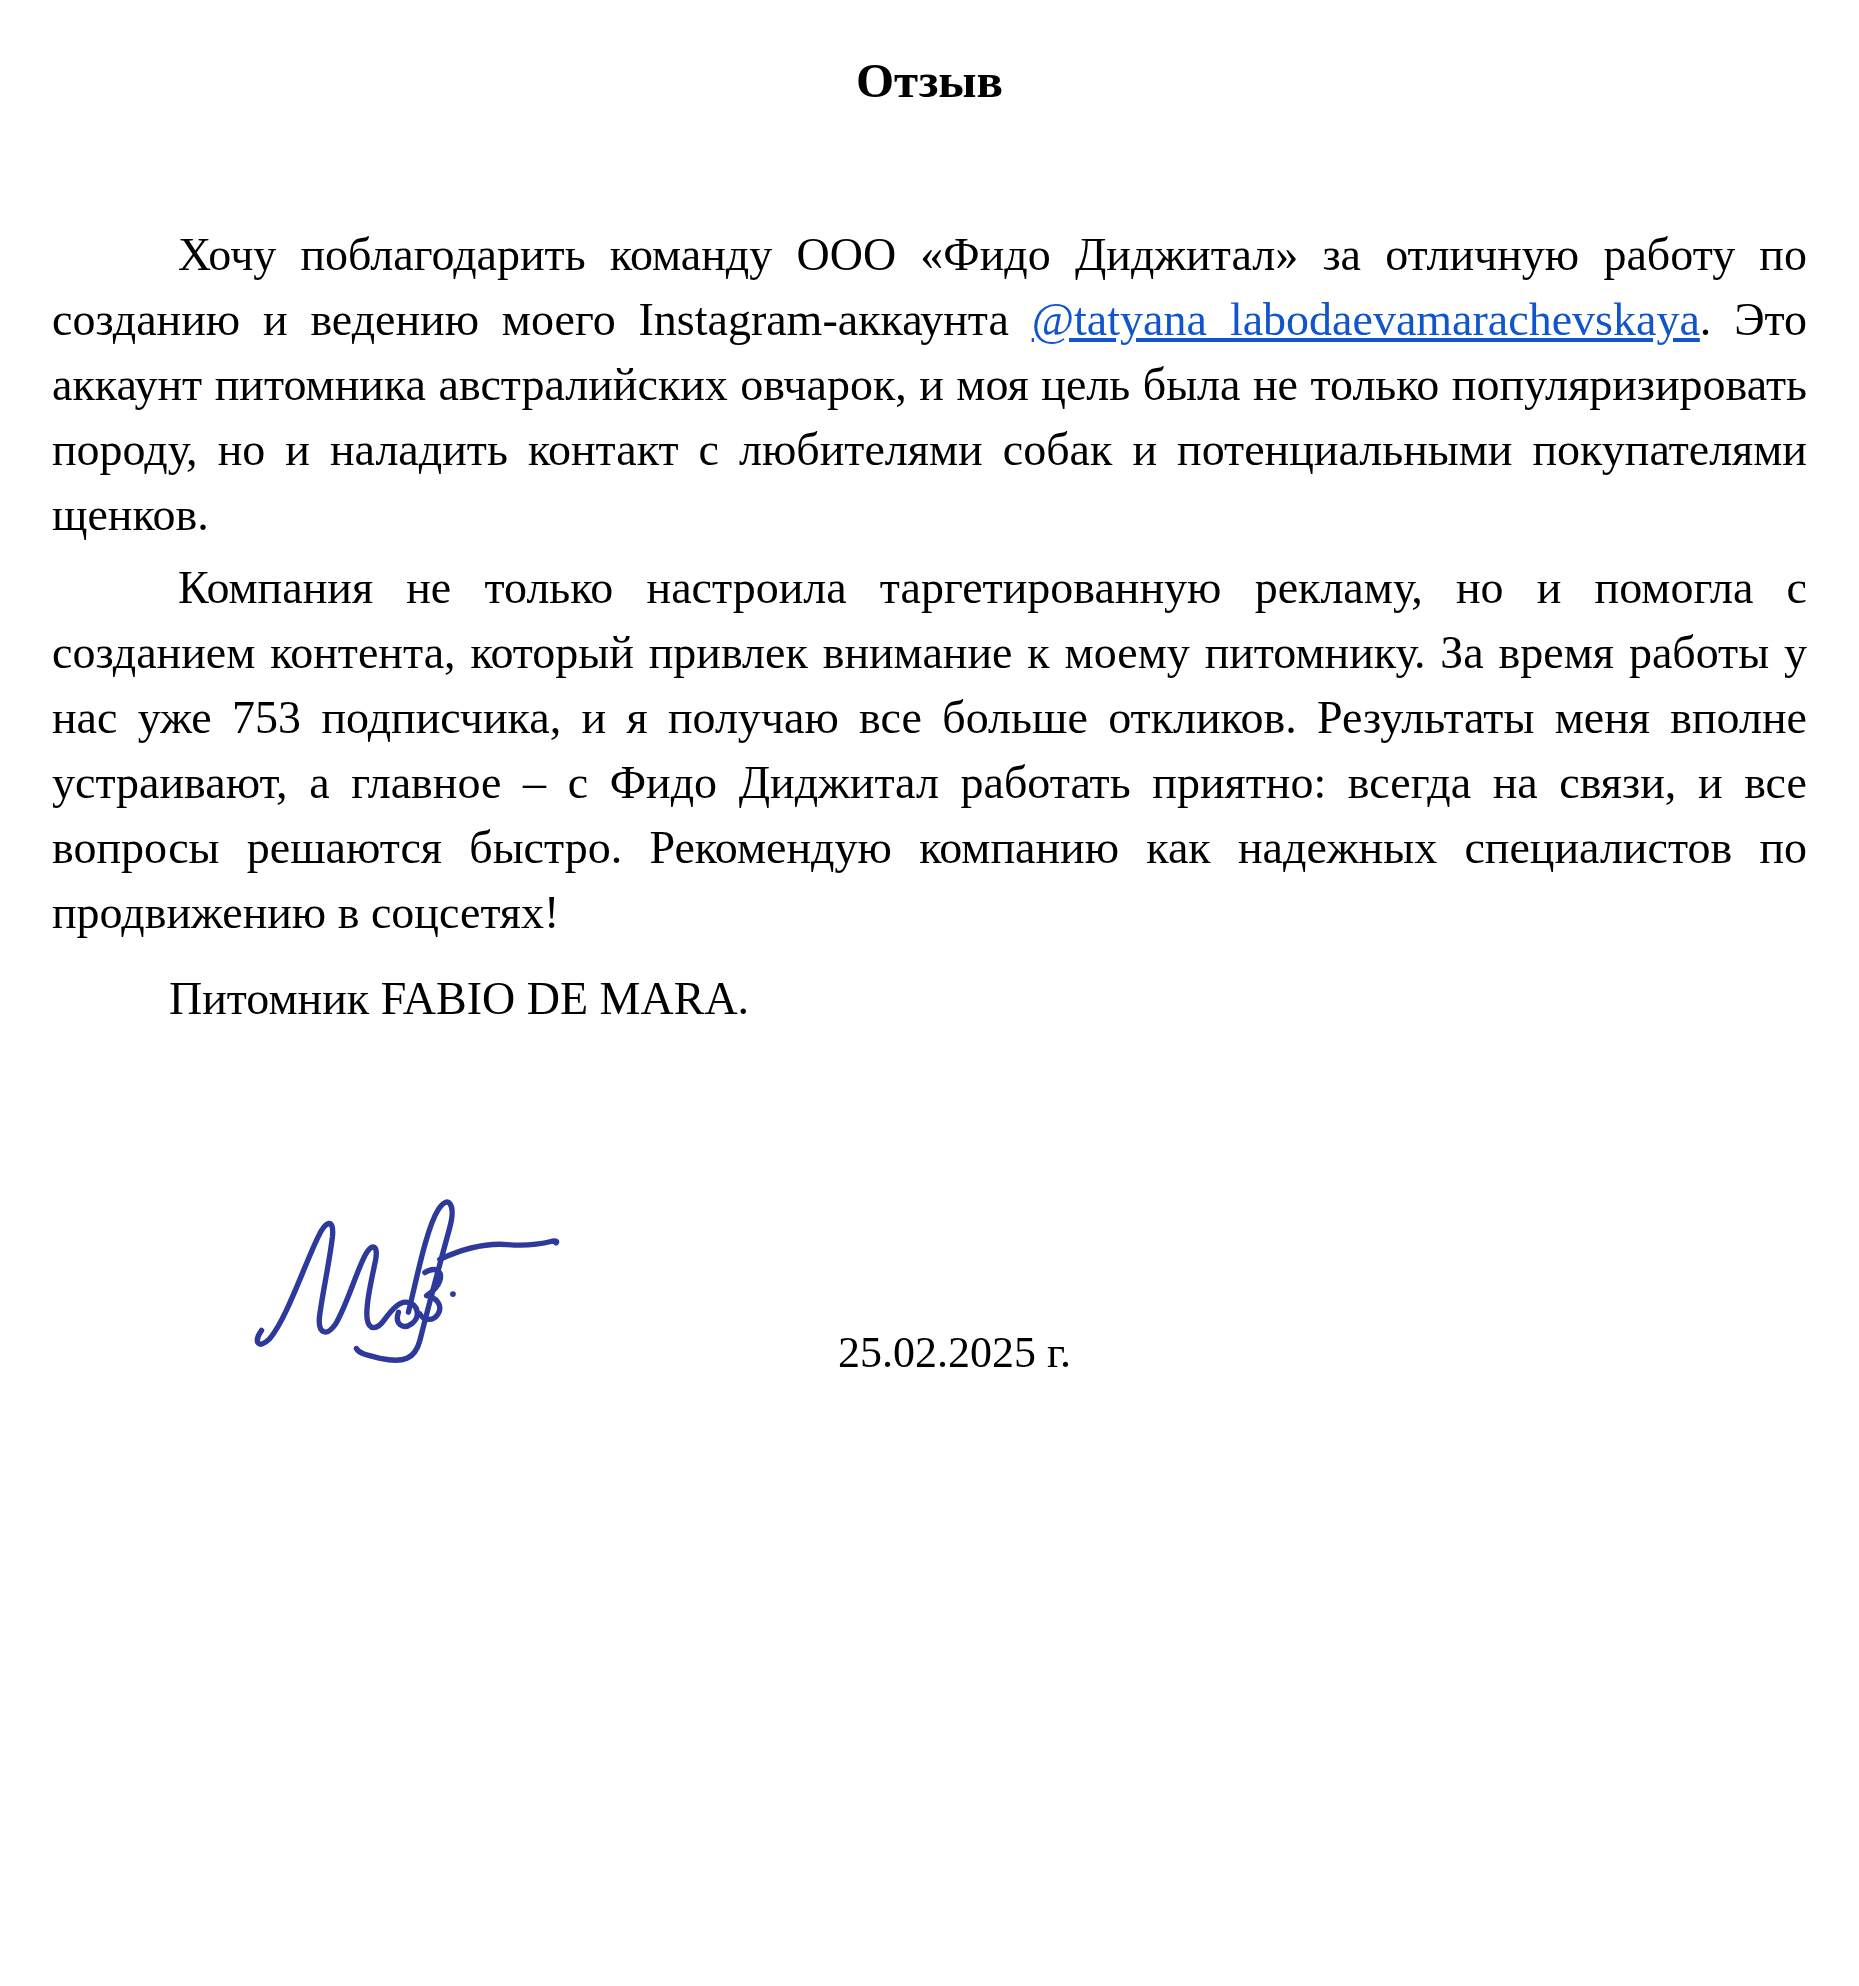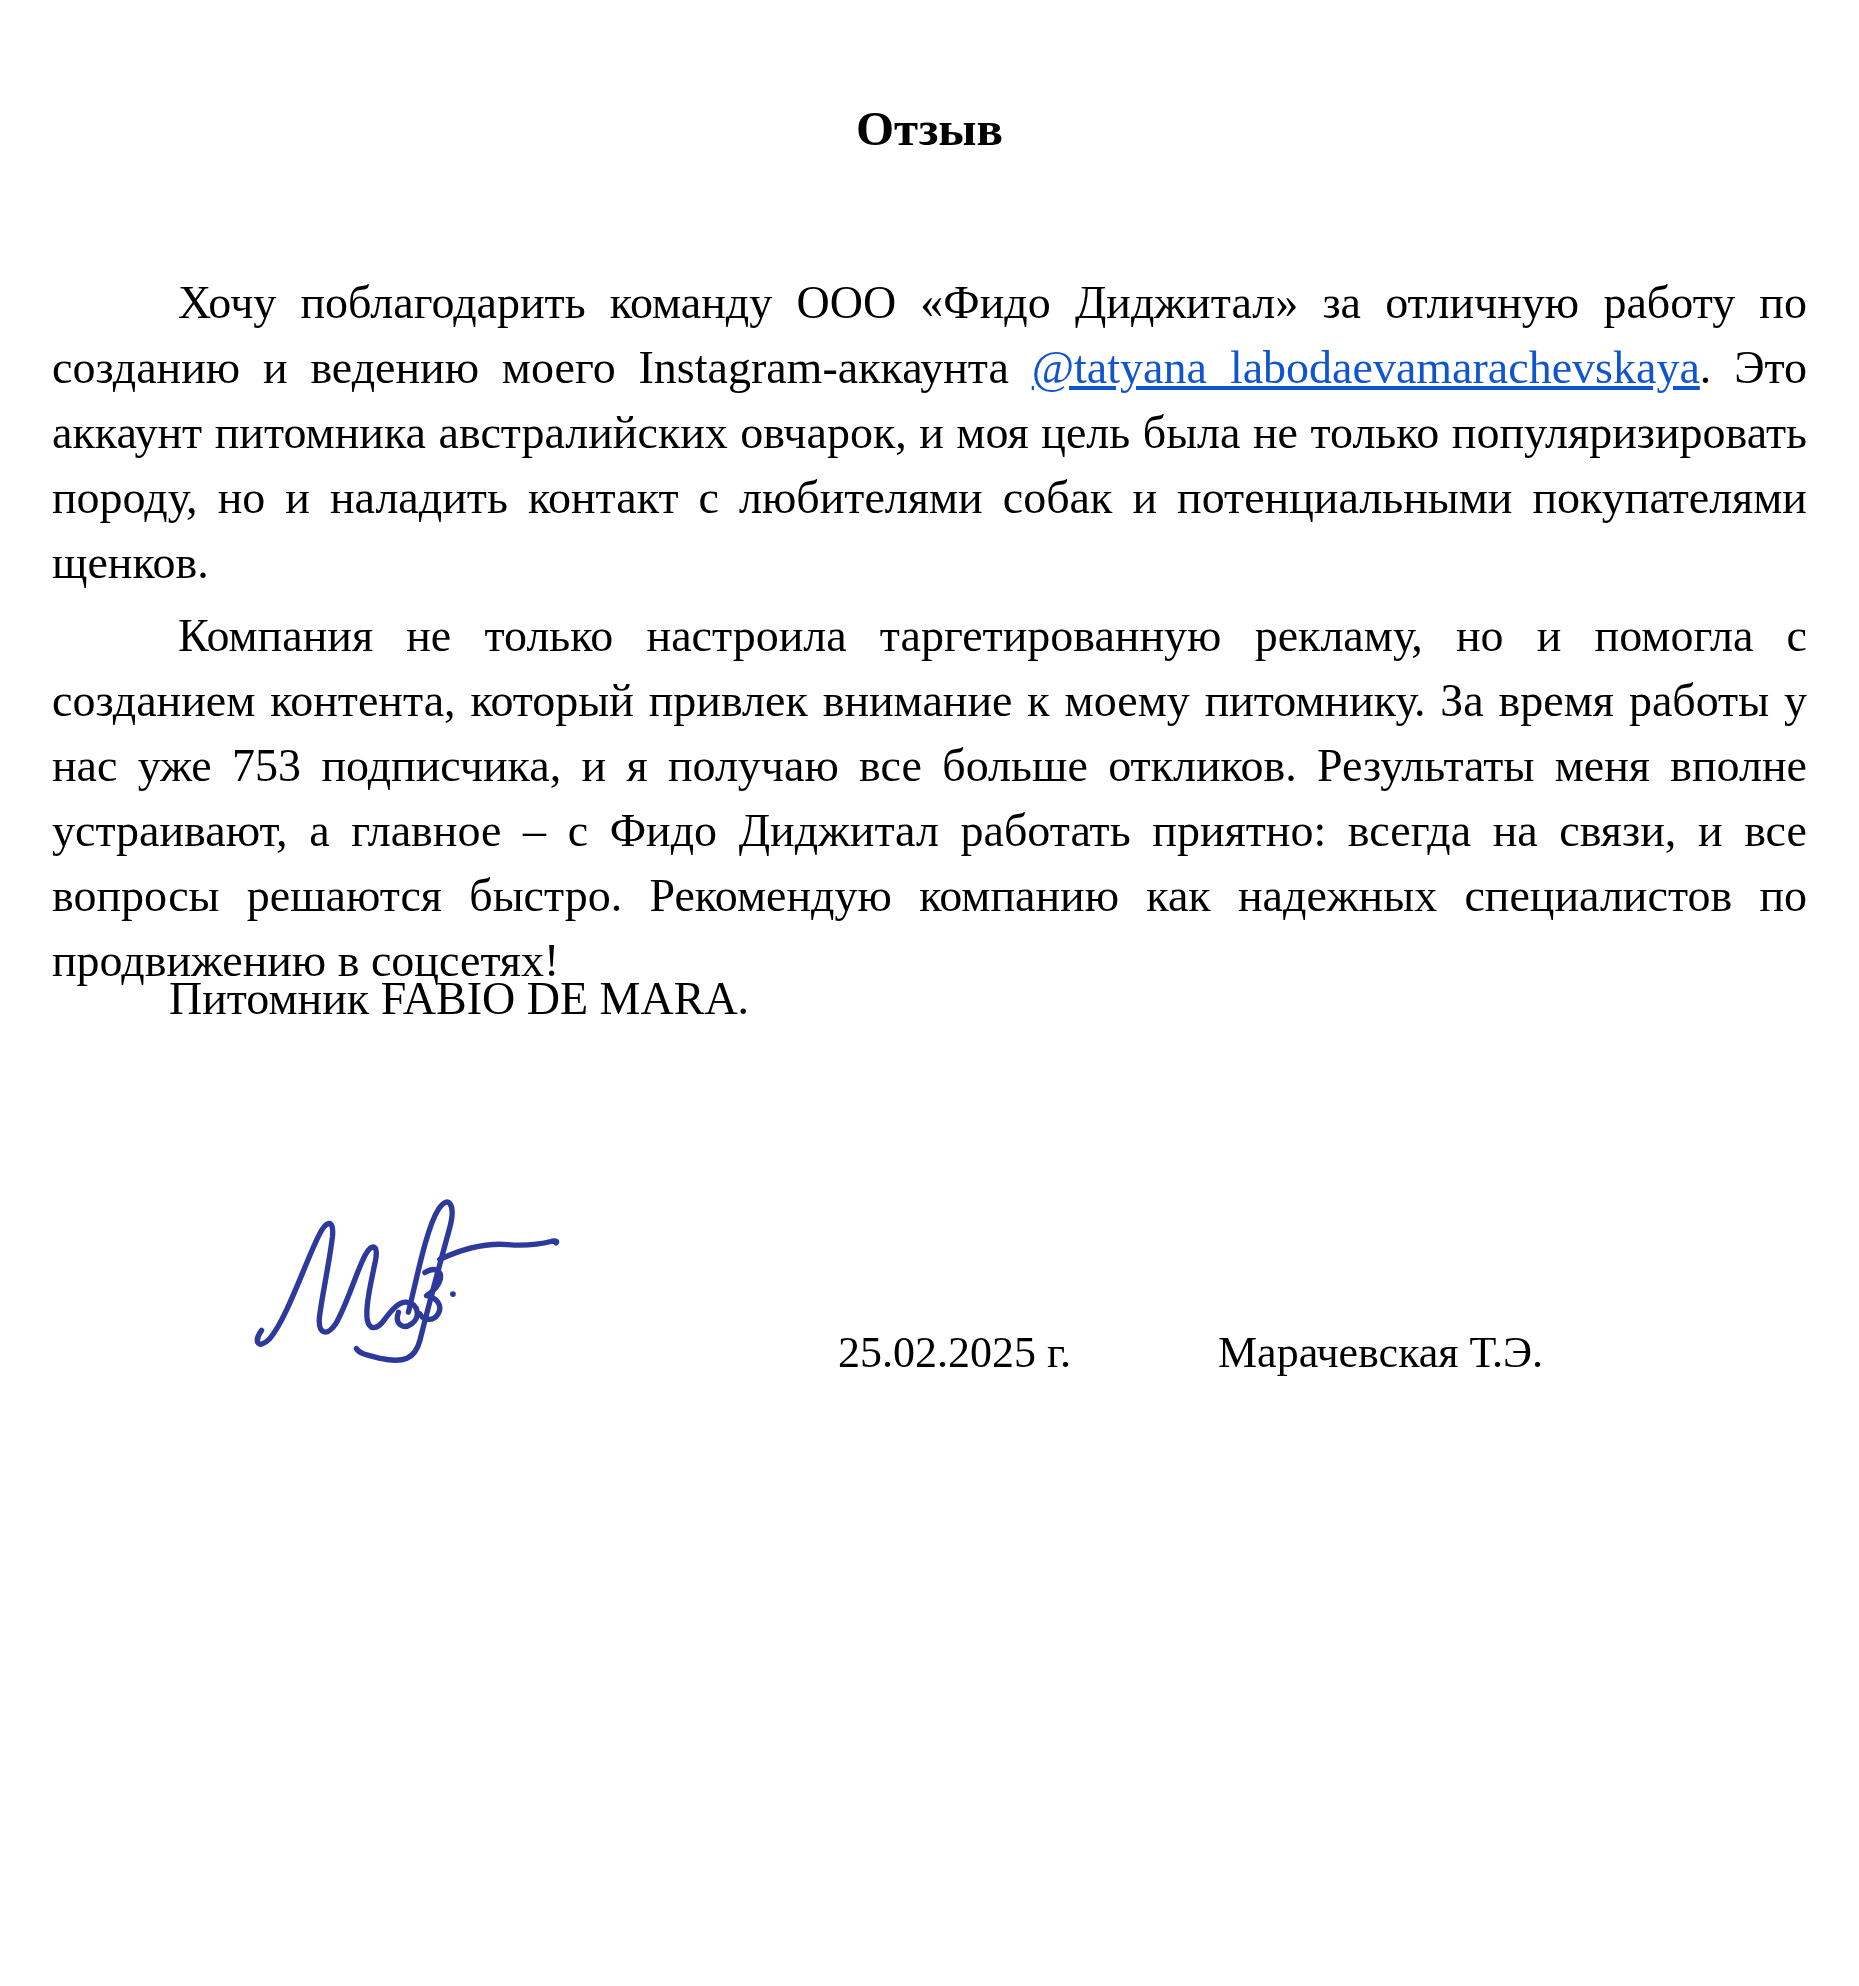--- a/index.html
+++ b/index.html
@@ -6,21 +6,21 @@
   .page {
     position: relative;
     width: 1859px;
     height: 1986px;
     background: #ffffff;
     color: #000000;
     font-family: "Liberation Serif", "DejaVu Serif", serif;
     overflow: hidden;
   }
   .doc-title {
-    padding-top: 100px;
+    padding-top: 52px;
     margin: 0;
     text-align: center;
     font-size: 49px;
     font-weight: bold;
     line-height: 1.2;
   }
   .body-text {
     margin: 111px 44px 0 44px;
     font-size: 46px;
     line-height: 65px;
@@ -95,16 +95,15 @@
     <svg viewBox="0 0 460 240" xmlns="http://www.w3.org/2000/svg">
       <path class="sig-stroke" d="M 84 198 C 74 212 80 222 94 208 C 114 184 134 124 152 86 C 162 64 172 62 170 84 C 166 118 156 162 154 184 C 153 202 163 206 174 190 C 188 166 200 124 210 106 C 218 92 226 94 222 114 C 216 142 210 170 212 184 C 214 198 224 198 233 185 C 241 174 251 162 261 164 C 274 166 277 182 266 190 C 255 198 245 190 250 176"></path>
       <path class="sig-stroke" d="M 262 176 C 272 136 284 74 298 52 C 310 33 320 44 312 74 C 300 118 284 178 276 210 C 270 233 256 238 228 232 C 212 228 202 226 199 220"></path>
       <path class="sig-stroke" d="M 282 128 C 294 120 304 126 300 138 C 297 147 290 152 284 156 C 296 158 304 168 298 178 C 292 188 280 186 276 178"></path>
       <path class="sig-stroke" d="M 300 112 C 330 98 356 92 382 94 C 404 96 420 94 436 90 C 441 89 443 90 441 92"></path>
       <circle cx="316" cy="154" r="3.5" fill="#2e3a9b" stroke="none"></circle>
     </svg>
   </div>
 
   <div class="date-text">25.02.2025 г.</div>
-  <div class="signer-name">Марачевская Т.Э.</div>
 
 </div>
 
 
 </body></html>

